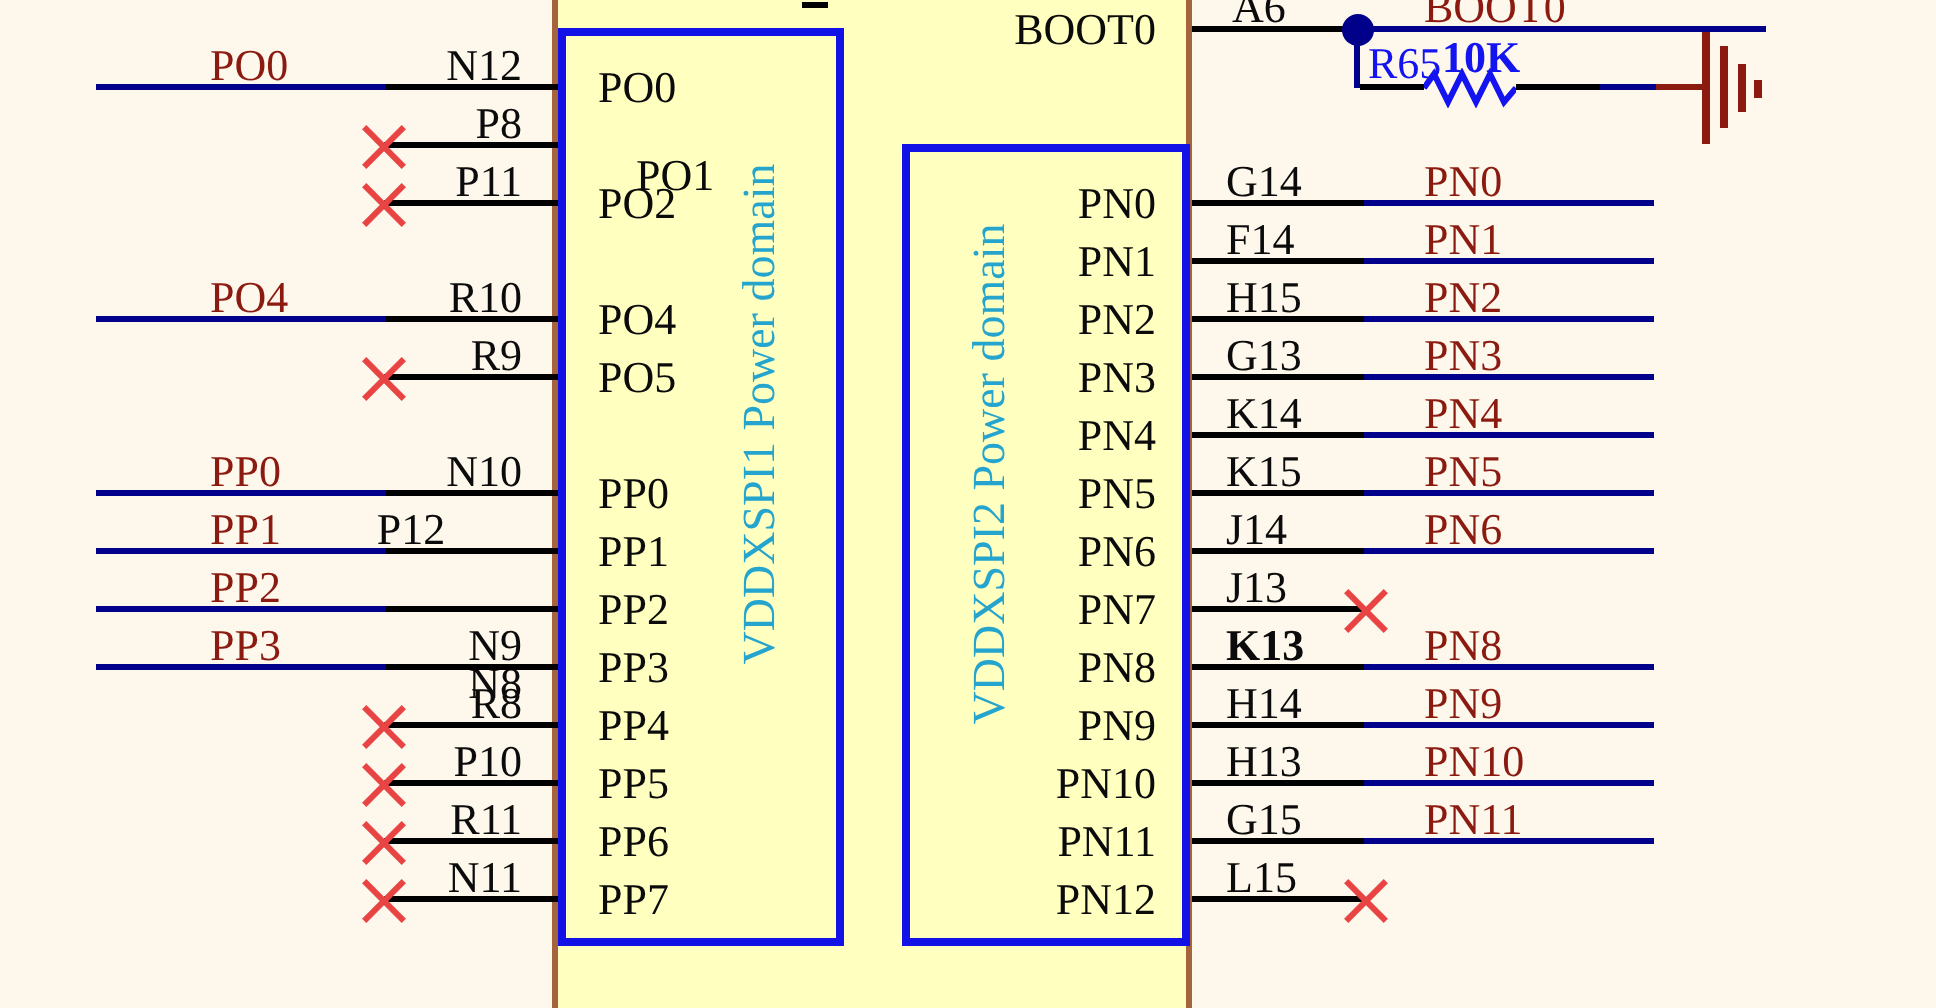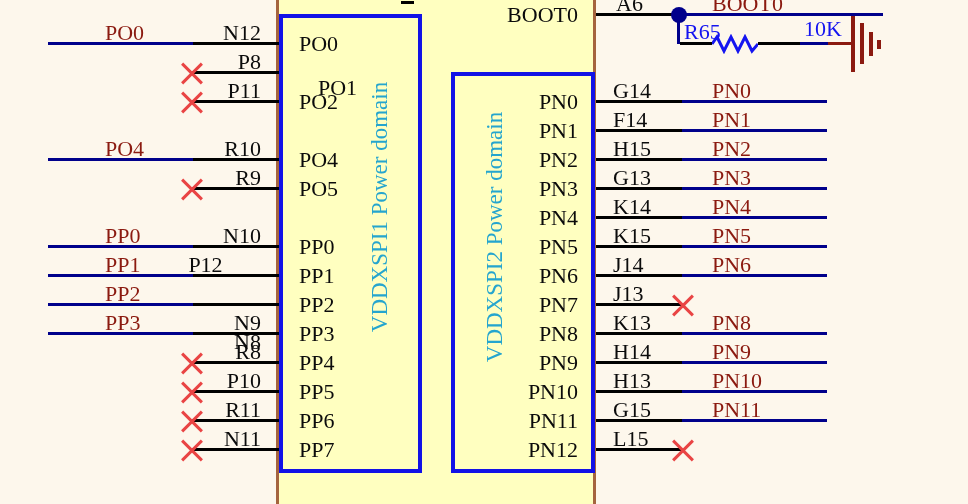--- a/index.html
+++ b/index.html
@@ -144,21 +144,21 @@
       <div class="txt" style="left: 468px; top: 264px; width: 110px; text-align: right;">PN6</div>
       <div class="txt" style="left: 613px; top: 253px;">J14</div>
       <div class="wire" style="left: 682px; top: 274px; width: 145px;"></div>
       <div class="txt net" style="left: 712px; top: 253px;">PN6</div>
       <div class="pin" style="left: 596px; top: 303px; width: 86px;"></div>
       <div class="txt" style="left: 468px; top: 293px; width: 110px; text-align: right;">PN7</div>
       <div class="txt" style="left: 613px; top: 282px;">J13</div>
       <div class="xmark" style="left: 671px; top: 293px;"></div>
       <div class="pin" style="left: 596px; top: 332px; width: 86px;"></div>
       <div class="txt" style="left: 468px; top: 322px; width: 110px; text-align: right;">PN8</div>
-      <div class="txt" style="left: 613px; top: 311px;">K13</div>
+      <div class="txt" style="left: 613px; top: 311px; font-weight: bold;">K13</div>
       <div class="wire" style="left: 682px; top: 332px; width: 145px;"></div>
       <div class="txt net" style="left: 712px; top: 311px;">PN8</div>
       <div class="pin" style="left: 596px; top: 361px; width: 86px;"></div>
       <div class="txt" style="left: 468px; top: 351px; width: 110px; text-align: right;">PN9</div>
       <div class="txt" style="left: 613px; top: 340px;">H14</div>
       <div class="wire" style="left: 682px; top: 361px; width: 145px;"></div>
       <div class="txt net" style="left: 712px; top: 340px;">PN9</div>
       <div class="pin" style="left: 596px; top: 390px; width: 86px;"></div>
       <div class="txt" style="left: 468px; top: 380px; width: 110px; text-align: right;">PN10</div>
       <div class="txt" style="left: 613px; top: 369px;">H13</div>
@@ -183,20 +183,20 @@
   <div class="txt net" style="left:712px;top:-8px;">BOOT0</div>
   <div class="vwire" style="left:677px;top:15px;height:29px;"></div>
 
   <div class="pin" style="left:680px;top:42px;width:32px;"></div>
   <svg class="zig" width="46" height="20" viewBox="0 0 46 20" style="left:712px;top:34px;">
     <polyline points="0,10 5,3 12,17 19,3 26,17 33,3 40,17 46,10" fill="none" style="stroke:var(--resistor-blue);" stroke-width="3"></polyline>
   </svg>
   <div class="pin" style="left:758px;top:42px;width:42px;"></div>
   <div class="wire" style="left:800px;top:42px;width:28px;"></div>
   <div class="txt blue" style="left:684px;top:20px;">R65</div>
-  <div class="txt blue" style="left:804px;top:17px;">10K</div>
+  <div class="txt blue" style="left:721px;top:17px;font-weight:bold;">10K</div>
 
   <div class="gstem" style="left:828px;top:42px;width:24px;"></div>
   <div class="gbar" style="left:851px;top:16px;height:56px;"></div>
   <div class="gbar" style="left:860px;top:23px;height:41px;"></div>
   <div class="gbar" style="left:869px;top:32px;height:24px;"></div>
   <div class="gbar" style="left:877px;top:40px;height:9px;"></div>
 </div>
 
 </body></html>

